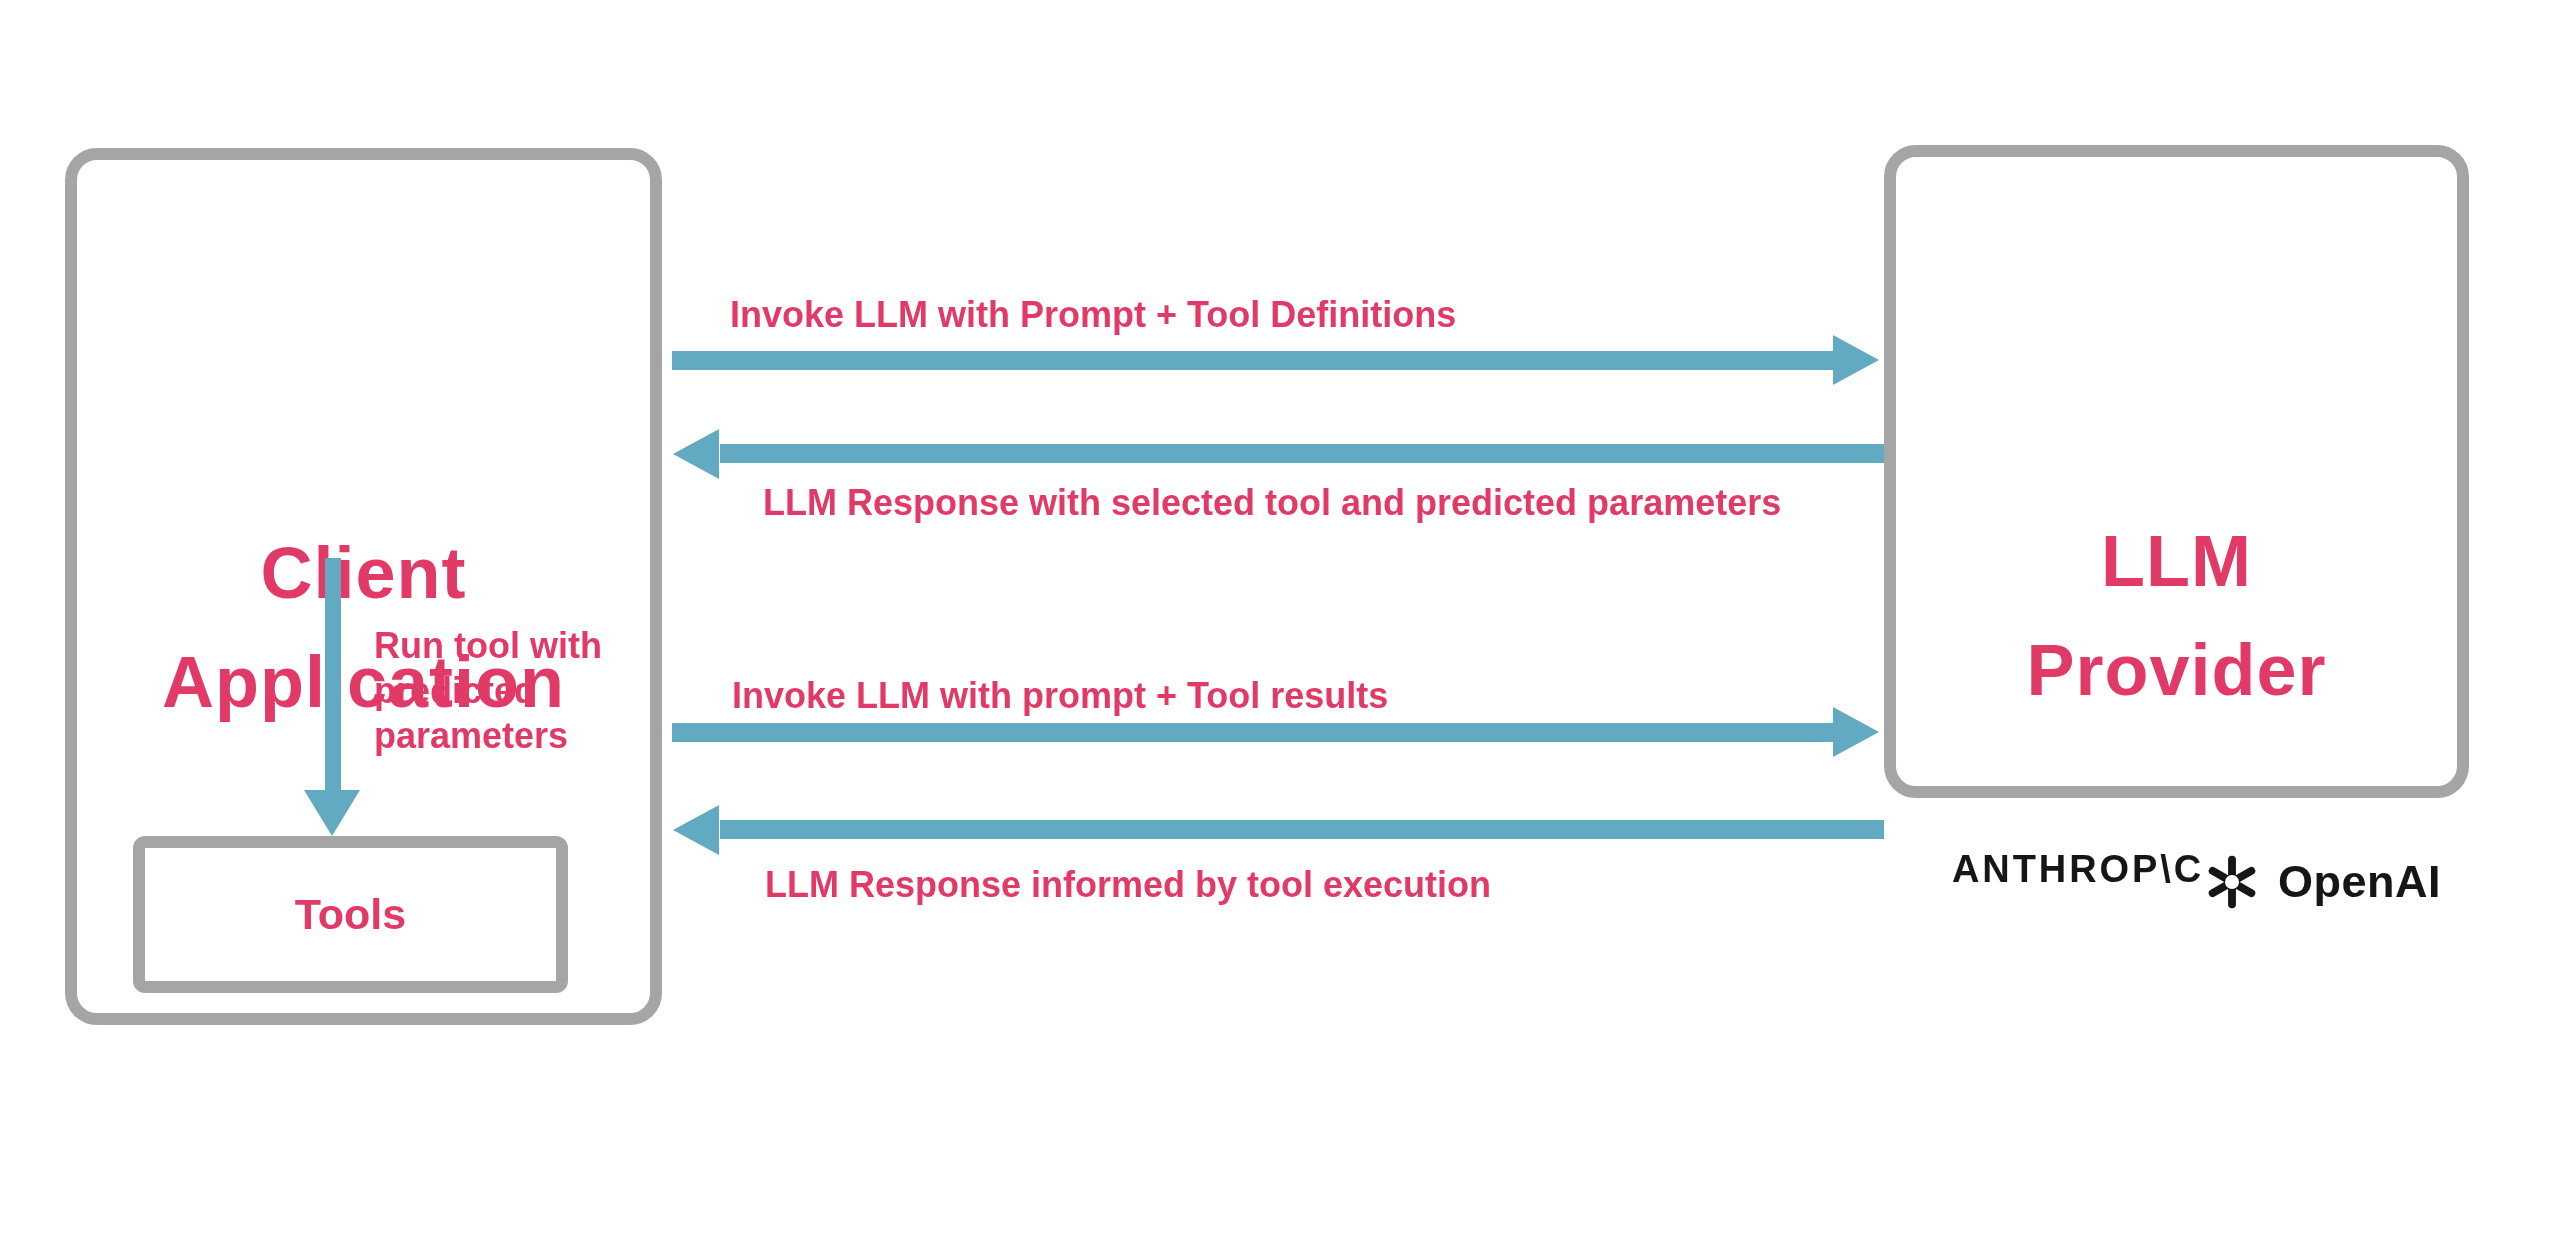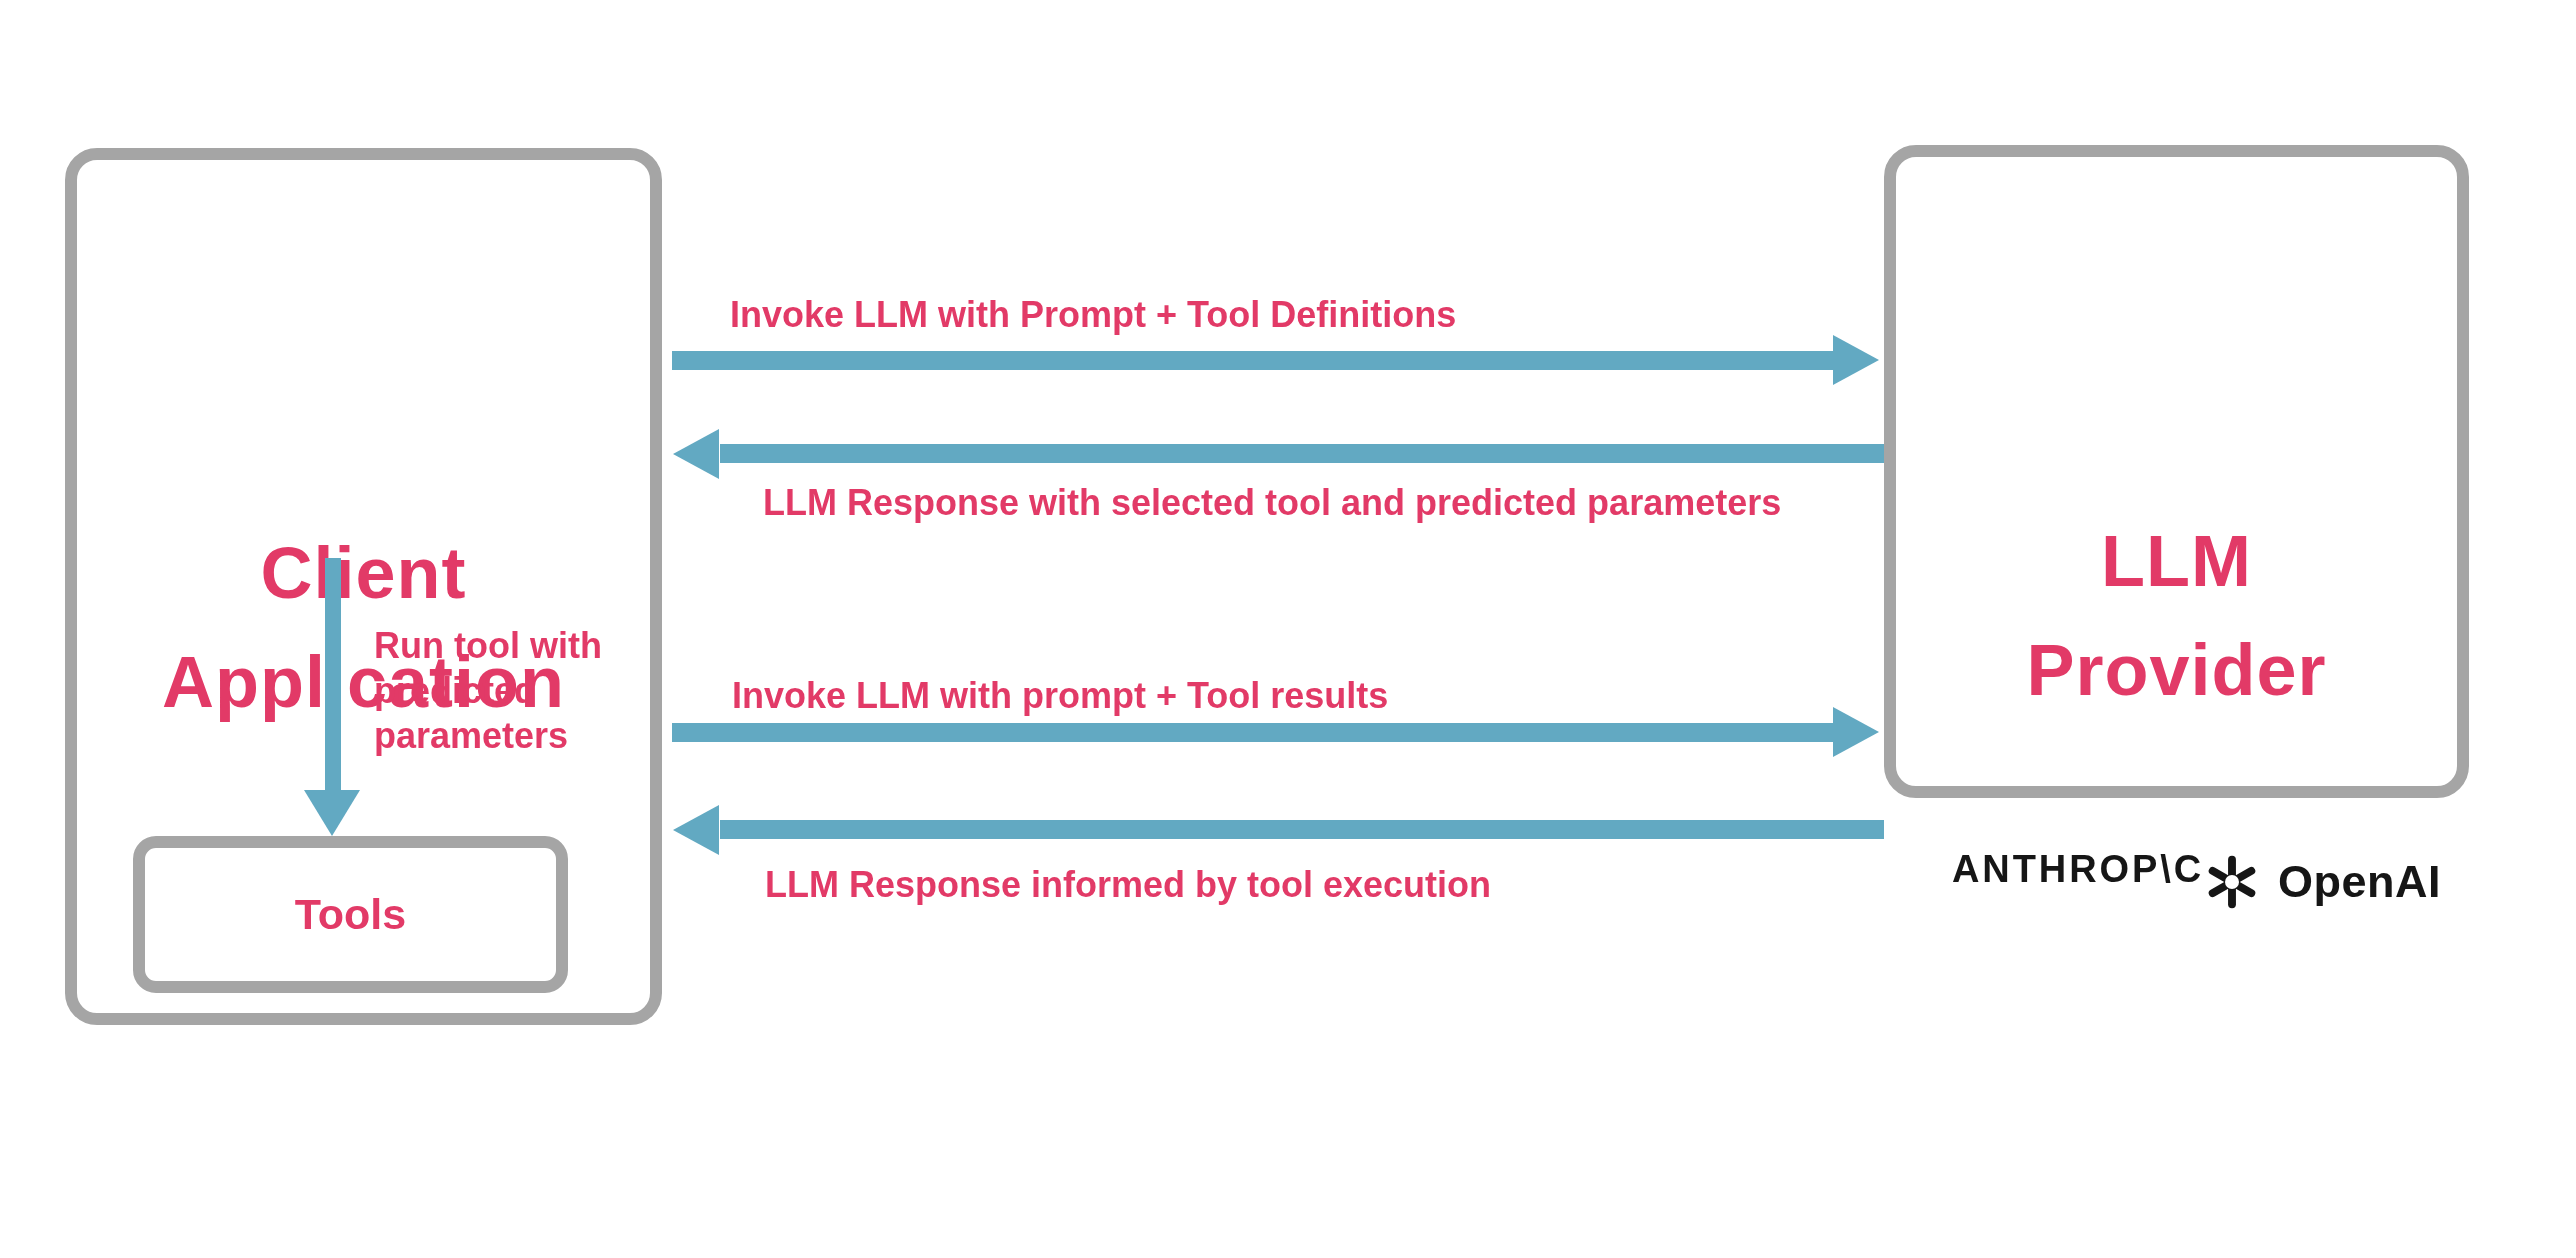--- a/index.html
+++ b/index.html
@@ -32,21 +32,21 @@
     font-size:72px;font-weight:bold;
     line-height:109px;
     letter-spacing:1px;
   }
   #client-title{top:359px;}
   #provider-title{top:350px;}
   
   #tools-box{
     position:absolute;left:133px;top:836px;width:435px;height:157px;
     border:12.6px solid var(--gray);
-    border-radius:23px;
+    border-radius:12px;
     background:#ffffff;
     display:flex;align-items:center;justify-content:center;
   }
   #tools-label{
     color:var(--pink);font-size:43px;font-weight:bold;
   }
   
   #run-tool-note{
     position:absolute;left:374px;top:623px;
     color:var(--pink);font-size:36px;font-weight:bold;line-height:45px;

